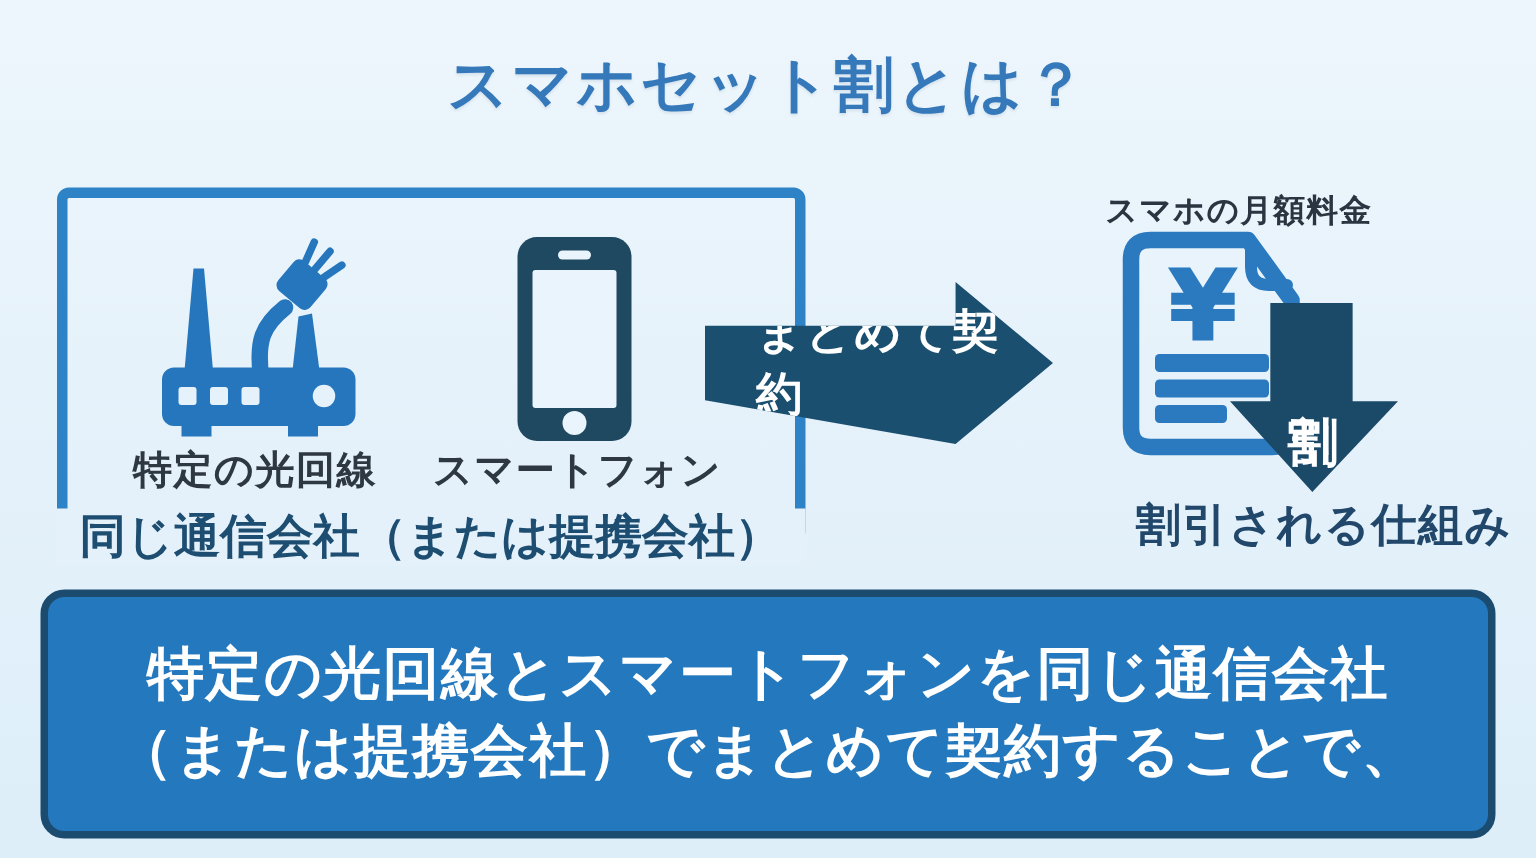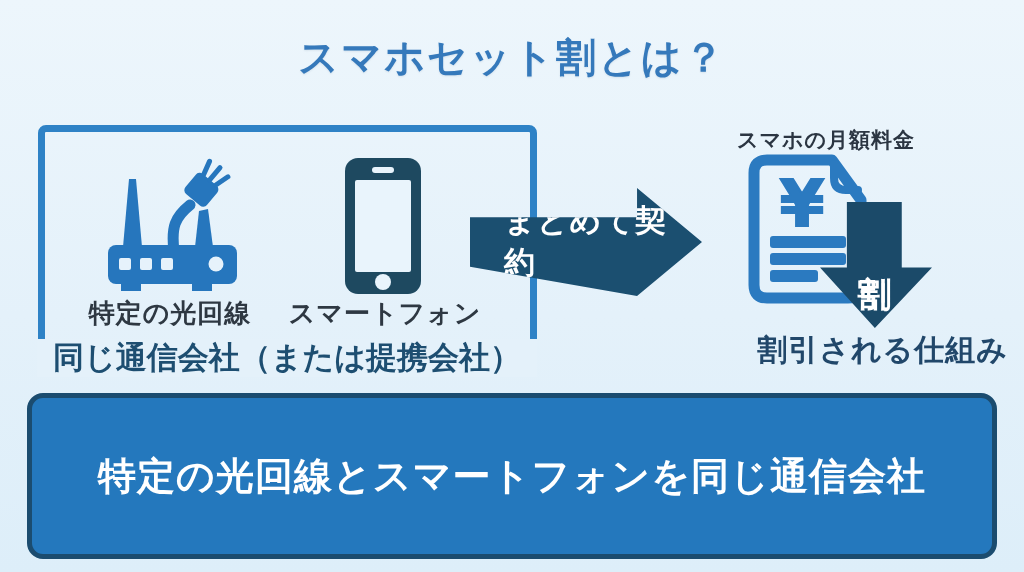--- a/index.html
+++ b/index.html
@@ -134,15 +134,16 @@
   </svg>
 
   <div class="discount-arrow">
     <div class="discount-arrow-label">割引</div>
   </div>
 
   <div class="result-label">割引される仕組み</div>
 
   <div class="summary-panel">
     <div class="summary-line">特定の光回線とスマートフォンを同じ通信会社</div>
+    <div class="summary-line">（または提携会社）でまとめて契約することで、</div>
   </div>
 
 </div>
 
 </body></html>

